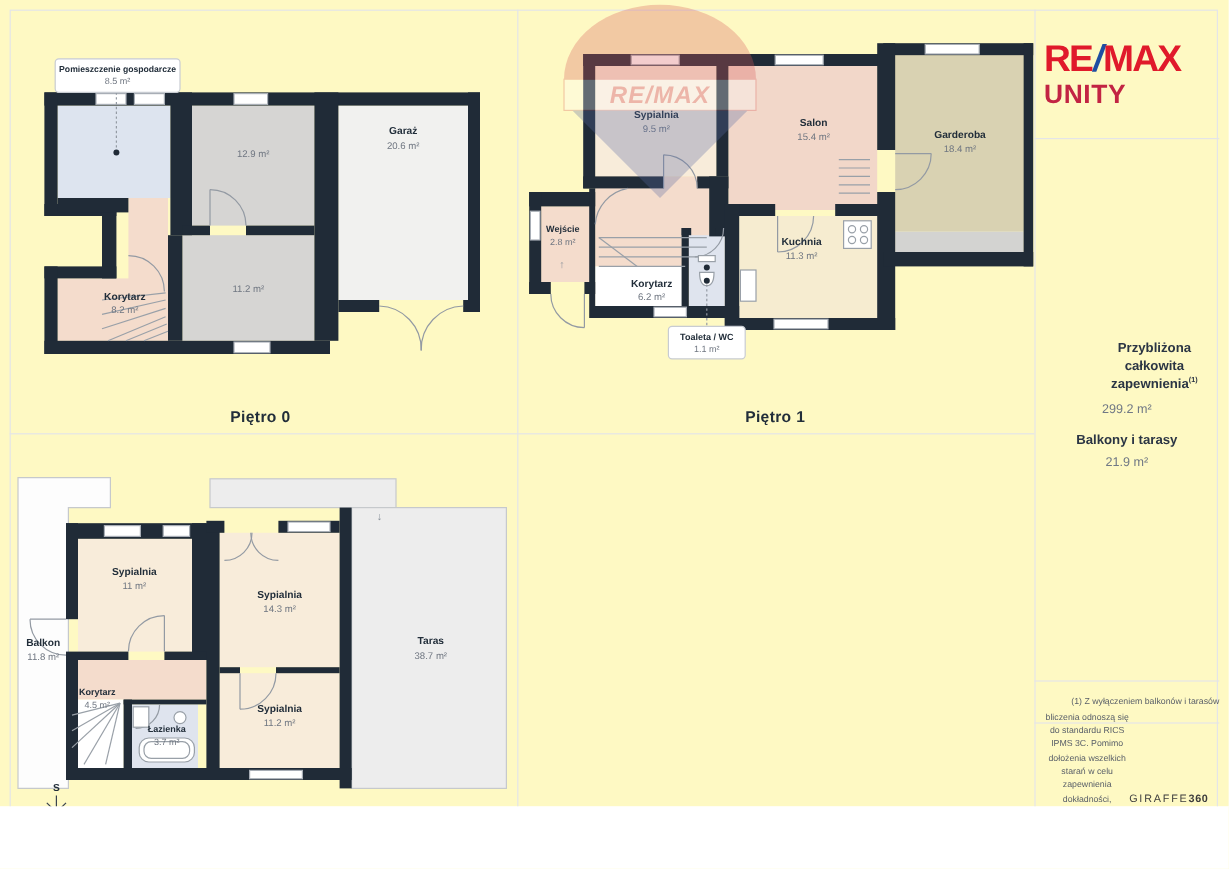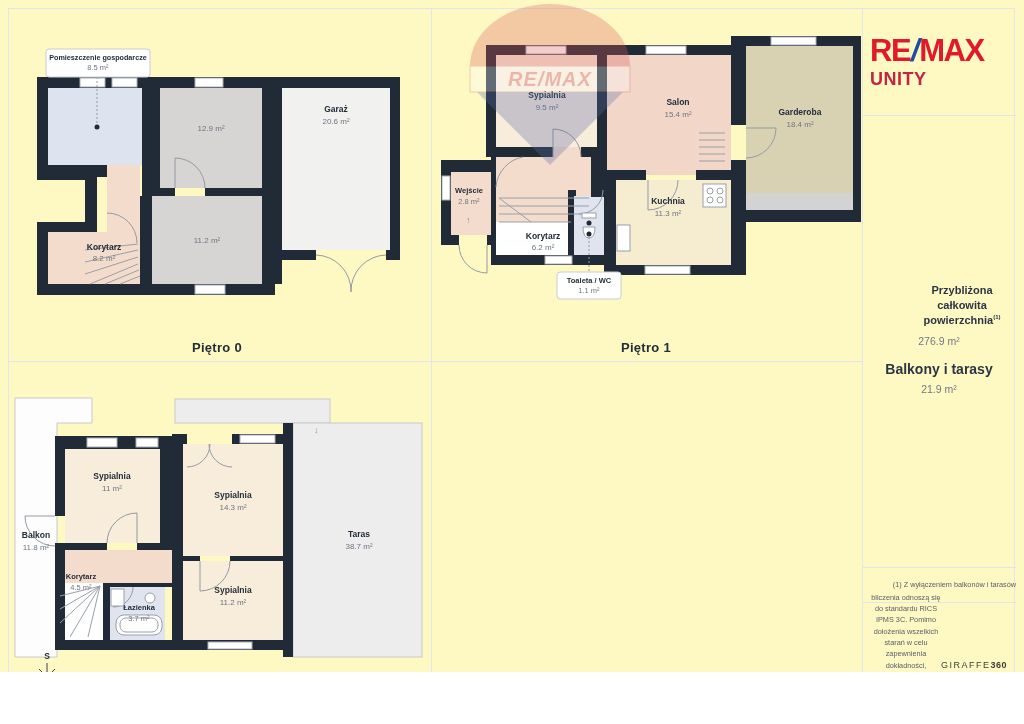--- a/index.html
+++ b/index.html
@@ -20,26 +20,26 @@
   .stair{stroke:#99a0a8;stroke-width:1;}
   .fix{fill:#ffffff;stroke:#99a0a8;stroke-width:1;}
   .compass-line{stroke:#39434f;stroke-width:1;}
   .compass-letter{font-size:8.5px;fill:#222e3a;font-weight:bold;}
   .arrow{font-size:9px;fill:#8a929b;}
   
   .logo-cell{position:absolute;left:862px;top:8px;width:154px;height:107px;
              display:flex;flex-direction:column;justify-content:center;padding-left:8px;box-sizing:border-box;}
   .remax-word{font-size:31px;font-weight:800;letter-spacing:-1.5px;color:#e01a2b;line-height:1;}
   .remax-slash{color:#1f4ea1;font-style:italic;padding:0 1px;}
-  .unity-word{font-size:18px;font-weight:800;letter-spacing:.5px;color:#c22443;line-height:1;margin-top:4px;}
+  .unity-word{font-size:22px;font-weight:800;letter-spacing:.5px;color:#c22443;line-height:1;margin-top:4px;}
   .total-block{position:absolute;left:864px;top:283px;width:150px;text-align:center;}
   .total-title{font-size:11px;font-weight:bold;color:#2b3544;line-height:1.35;margin-left:46px;}
   .total-title sup{font-size:6px;}
   .total-value{font-size:10.5px;color:#707885;margin-top:7px;}
-  .balcony-label{font-size:14px;font-weight:bold;color:#2b3544;margin-top:14px;}
+  .balcony-label{font-size:11px;font-weight:bold;color:#2b3544;margin-top:14px;}
   .balcony-value{font-size:10.5px;color:#707885;margin-top:6px;}
   .footnote-cell{position:absolute;left:862px;top:567px;width:154px;height:35px;
                  display:flex;align-items:center;justify-content:flex-end;}
   .footnote-text{font-size:7.3px;color:#5a6069;}
   .disclaimer-cell{position:absolute;left:862px;top:602px;width:154px;height:115px;
                    display:flex;flex-direction:row;align-items:center;justify-content:center;padding:6px 9px;box-sizing:border-box;}
   .disclaimer-text{font-size:7.3px;line-height:1.55;color:#5a6069;text-align:center;}
   .giraffe{margin-top:10px;font-size:9px;letter-spacing:1.5px;color:#3c3c3c;}
   .giraffe b{letter-spacing:.5px;}
   .balloon{opacity:.3;}
@@ -340,23 +340,23 @@
   </svg>
 
   <div class="logo-cell">
     <div class="remax-word"><span>RE</span><span class="remax-slash">/</span><span>MAX</span></div>
     <div class="unity-word">UNITY</div>
   </div>
 
   <div class="total-block">
     <div class="total-title">
       <span>Przybliżona całkowita</span><br>
-      <span>powierzchnia</span><sup>(1)</sup>
+      <span>zapewnienia</span><sup>(1)</sup>
     </div>
-    <div class="total-value">276.9 m²</div>
+    <div class="total-value">299.2 m²</div>
     <div class="balcony-label">Balkony i tarasy</div>
     <div class="balcony-value">21.9 m²</div>
   </div>
 
   <div class="footnote-cell">
     <span class="footnote-text">(1) Z wyłączeniem balkonów i tarasów</span>
   </div>
 
   <div class="disclaimer-cell">
     <div class="disclaimer-text">bliczenia odnoszą się do standardu RICS IPMS 3C. Pomimo dołożenia wszelkich starań w celu zapewnienia dokładności, wszystkie pomiary są przybliżone i nie są w skali. Ten plan piętra ma charakter poglądowy.</div>

